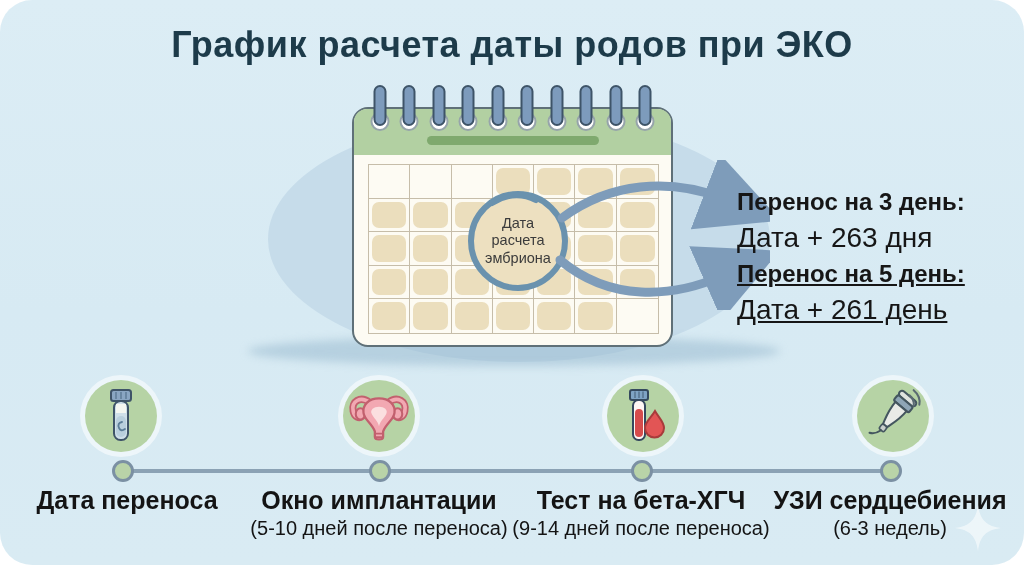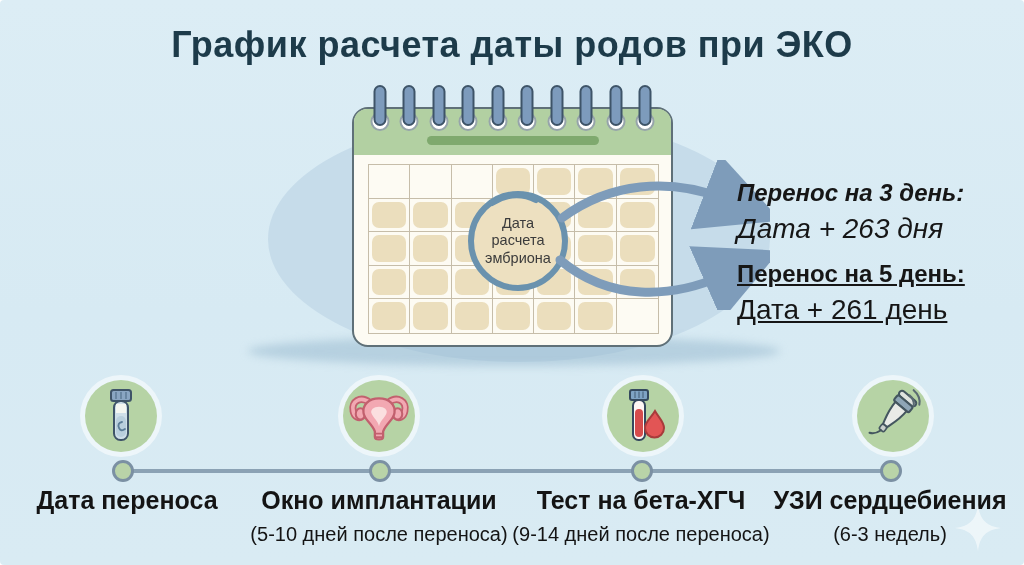--- a/index.html
+++ b/index.html
@@ -1,18 +1,18 @@
 <!DOCTYPE html>
 <html><head>
 <meta charset="utf-8">
 <style>
   html,body{margin:0;padding:0;background:#ffffff;}
   .stage{
     position:relative;width:1024px;height:565px;overflow:hidden;
-    border-radius:4px;
+    border-radius:32px;
     background:linear-gradient(180deg,#dcedf5 0%,#d7eaf3 55%,#d9ebf3 100%);
     font-family:"Liberation Sans","DejaVu Sans",sans-serif;
   }
   .page-title{
     position:absolute;top:24px;left:0;width:100%;text-align:center;
     font-size:36px;font-weight:bold;color:#1d3b4a;letter-spacing:.5px;margin:0;
   }
   
   .blob{position:absolute;left:268px;top:116px;width:502px;height:246px;
     background:#c6dcea;border-radius:50%;}
@@ -42,35 +42,35 @@
     background:#ebdebd;border-radius:7px;}
   
   .circle-note{position:absolute;left:464px;top:187px;width:108px;height:108px;}
   .circle-note .txt{position:absolute;left:0;top:0;width:100%;height:100%;
     display:flex;flex-direction:column;align-items:center;justify-content:center;
     font-size:14.5px;line-height:1.18;color:#3b3b3b;text-align:left;}
   
   .arrows{position:absolute;left:540px;top:160px;}
   
   .note{position:absolute;left:737px;color:#161616;}
-  .note1{top:179px;font-style:italic;} .note2{top:260px;text-decoration:underline;}
+  .note1{top:188px;} .note2{top:260px;text-decoration:underline;}
   .note .h{font-size:24px;font-weight:bold;line-height:1.2;}
   .note .v{font-size:28px;line-height:1.25;margin-top:3px;}
   
   .tl-line{position:absolute;left:122px;top:469px;width:768px;height:4px;
     background:#8ba2b4;border-radius:2px;}
   .tl-dot{position:absolute;top:460px;width:16px;height:16px;border-radius:50%;
     background:#b9d3a8;border:3px solid #7b90a3;}
   .step-icon{position:absolute;top:380px;width:72px;height:72px;border-radius:50%;
     background:#b6d3a5;box-shadow:0 0 0 5px rgba(255,255,255,.55);
     display:flex;align-items:center;justify-content:center;}
   .step-label{position:absolute;top:486px;transform:translateX(-50%);
     text-align:center;white-space:nowrap;color:#141414;}
   .step-label .l1{font-size:25px;font-weight:bold;line-height:1.15;}
-  .step-label .l2{font-size:20px;line-height:1.2;margin-top:7px;}
+  .step-label .l2{font-size:20px;line-height:1.2;margin-top:1px;}
   .sparkle{position:absolute;left:955px;top:505px;opacity:.55;}
 </style>
 </head>
 <body>
 
 <div class="stage">
 
   <div class="blob"></div>
   <div class="cal-shadow"></div>
 

